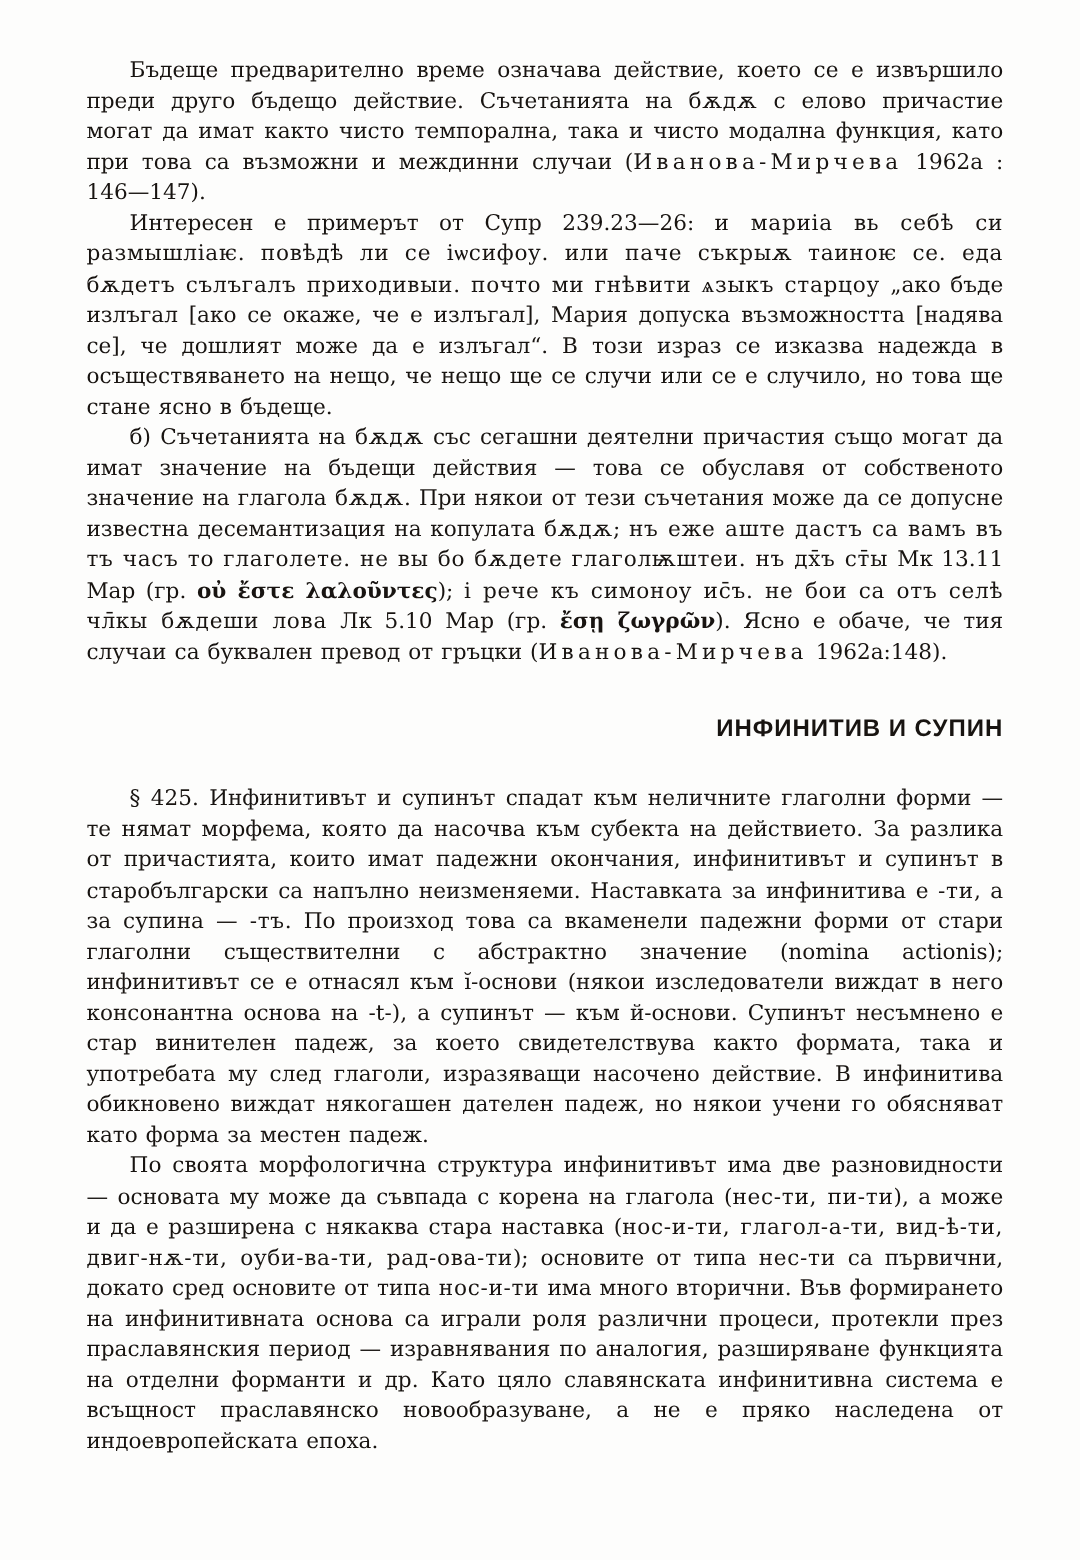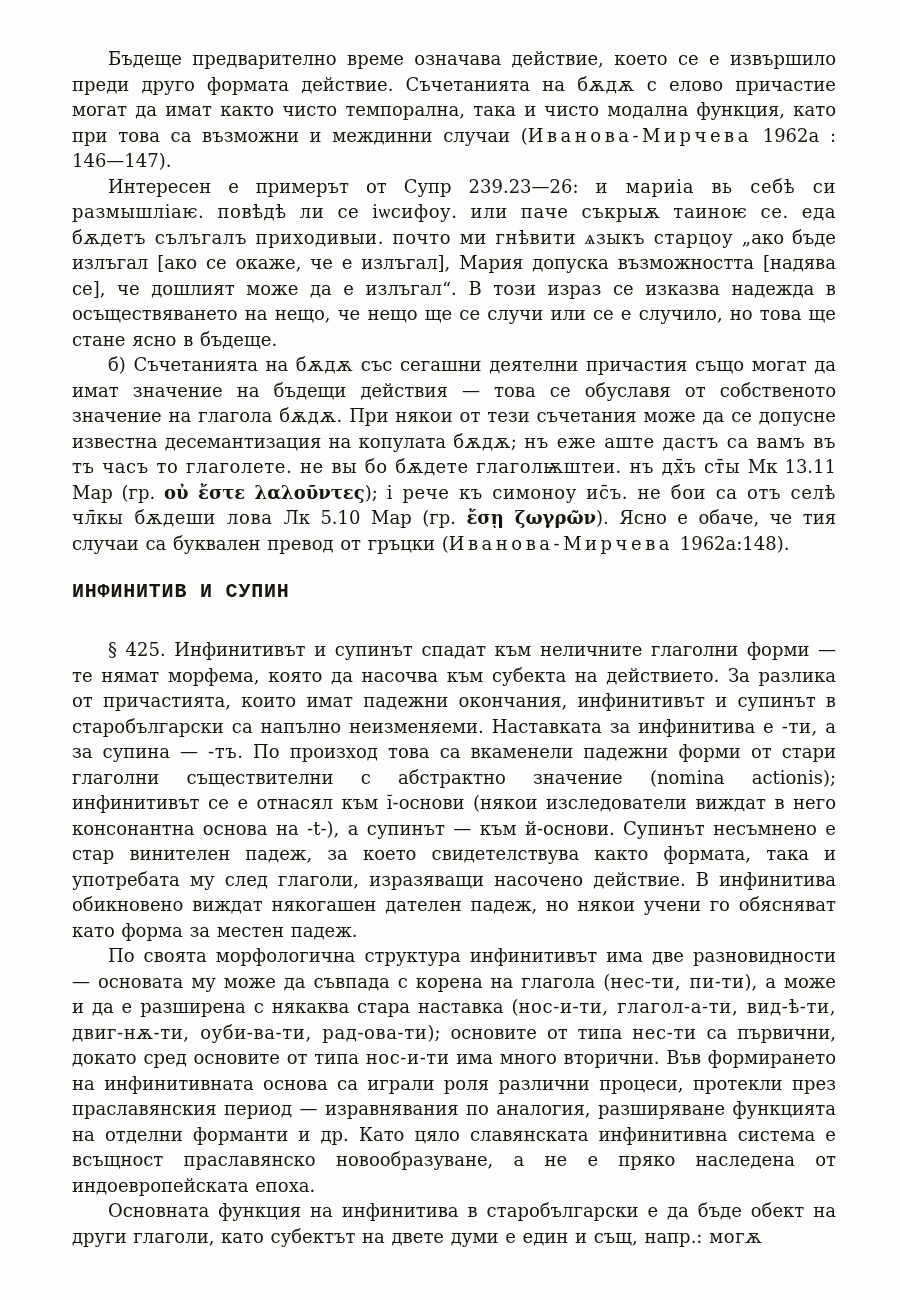--- a/index.html
+++ b/index.html
@@ -32,37 +32,36 @@
   
   .ocs {
     font-weight: normal;
     letter-spacing: 0.6px;
   }
   .it { }
   
   .sp { letter-spacing: 3.5px; margin-top: 28px; }
   .gr { font-style: normal; font-weight: bold; }
   .heading {
-    margin: 24px 0 34px 0;
-    text-align: left;
+    margin: 40px 0 34px 0;
+    text-align: right;
     font-size: 20px;
     font-weight: bold;
     letter-spacing: 0.8px;
-    font-family: Liberation Mono, monospace;
+    font-family: Liberation Sans, sans-serif;
   }
 </style>
 </head>
 <body>
 
 <div class="page">
   <div class="section">
-      <p class="para"><span>Бъдеще предварително време означава действие, което се е извършило преди друго формата действие. Съчетанията на </span><span class="ocs">бѫдѫ</span><span> с елово причастие могат да имат както чисто темпорална, така и чисто модална функция, като при това са възможни и междинни случаи (</span><span class="sp">Иванова-Мирчева</span><span> 1962а : 146—147).</span></p>
+      <p class="para"><span>Бъдеще предварително време означава действие, което се е извършило преди друго бъдещо действие. Съчетанията на </span><span class="ocs">бѫдѫ</span><span> с елово причастие могат да имат както чисто темпорална, така и чисто модална функция, като при това са възможни и междинни случаи (</span><span class="sp">Иванова-Мирчева</span><span> 1962а : 146—147).</span></p>
       <p class="para"><span>Интересен е примерът от Супр 239.23—26: </span><span class="ocs">и мариіа вь себѣ си размышліаѥ. повѣдѣ ли се іѡсифоу. или паче съкрыѫ таиноѥ се. еда бѫдетъ сълъгалъ приходивыи. почто ми гнѣвити ѧзыкъ старцоу </span><span>„ако бъде излъгал [ако се окаже, че е излъгал], Мария допуска възможността [надява се], че дошлият може да е излъгал“. В този израз се изказва надежда в осъществяването на нещо, че нещо ще се случи или се е случило, но това ще стане ясно в бъдеще.</span></p>
       <p class="para"><span>б) </span><span class="it">Съчетанията на </span><span class="ocs">бѫдѫ</span><span class="it"> със сегашни деятелни причастия</span><span> също могат да имат значение на бъдещи действия — това се обуславя от собственото значение на глагола </span><span class="ocs">бѫдѫ</span><span>. При някои от тези съчетания може да се допусне известна десемантизация на копулата </span><span class="ocs">бѫдѫ</span><span>; </span><span class="ocs">нъ еже аште дастъ са вамъ въ тъ часъ то глаголете. не вы бо бѫдете глаголѭштеи. нъ дх̄ъ ст̄ы </span><span>Мк 13.11 Мар (гр. </span><span class="gr">οὐ ἔστε λαλοῦντες</span><span>); </span><span class="ocs">і рече къ симоноу ис̄ъ. не бои са отъ селѣ чл̄кы бѫдеши лова </span><span>Лк 5.10 Мар (гр. </span><span class="gr">ἔσῃ ζωγρῶν</span><span>). Ясно е обаче, че тия случаи са буквален превод от гръцки (</span><span class="sp">Иванова-Мирчева</span><span> 1962а:148).</span></p>
     </div>
   <h2 class="heading">ИНФИНИТИВ И СУПИН</h2>
   <div class="section">
       <p class="para"><span>§ 425. Инфинитивът и супинът спадат към неличните глаголни форми — те нямат морфема, която да насочва към субекта на действието. За разлика от причастията, които имат падежни окончания, инфинитивът и супинът в старобългарски са напълно неизменяеми. Наставката за инфинитива е </span><span class="ocs">-ти</span><span>, а за супина — </span><span class="ocs">-тъ</span><span>. По произход това са вкаменели падежни форми от стари глаголни съществителни с абстрактно значение (nomina actionis); инфинитивът се е отнасял към </span><span class="it">ĭ</span><span>-основи (някои изследователи виждат в него консонантна основа на </span><span class="it">-t-</span><span>), а супинът — към </span><span class="it">й</span><span>-основи. Супинът несъмнено е стар винителен падеж, за което свидетелствува както формата, така и употребата му след глаголи, изразяващи насочено действие. В инфинитива обикновено виждат някогашен дателен падеж, но някои учени го обясняват като форма за местен падеж.</span></p>
       <p class="para"><span>По своята морфологична структура инфинитивът има две разновидности — основата му може да съвпада с корена на глагола (</span><span class="ocs">нес-ти, пи-ти</span><span>), а може и да е разширена с някаква стара наставка (</span><span class="ocs">нос-и-ти, глагол-а-ти, вид-ѣ-ти, двиг-нѫ-ти, оуби-ва-ти, рад-ова-ти</span><span>); основите от типа </span><span class="ocs">нес-ти</span><span> са първични, докато сред основите от типа </span><span class="ocs">нос-и-ти</span><span> има много вторични. Във формирането на инфинитивната основа са играли роля различни процеси, протекли през праславянския период — изравнявания по аналогия, разширяване функцията на отделни форманти и др. Като цяло славянската инфинитивна система е всъщност праславянско новообразуване, а не е пряко наследена от индоевропейската епоха.</span></p>
-      <p class="para"><span>Основната функция на инфинитива в старобългарски е да бъде обект на други глаголи, като субектът на двете думи е един и същ, напр.: </span><span class="ocs">могѫ</span></p>
     </div>
 
 </div>
 
 </body></html>

